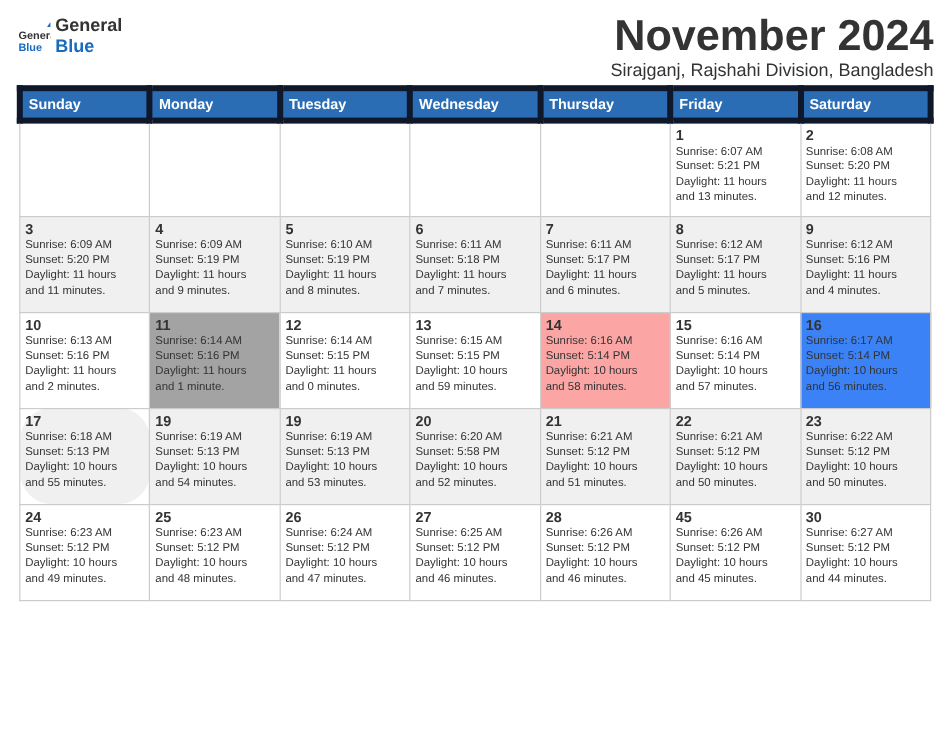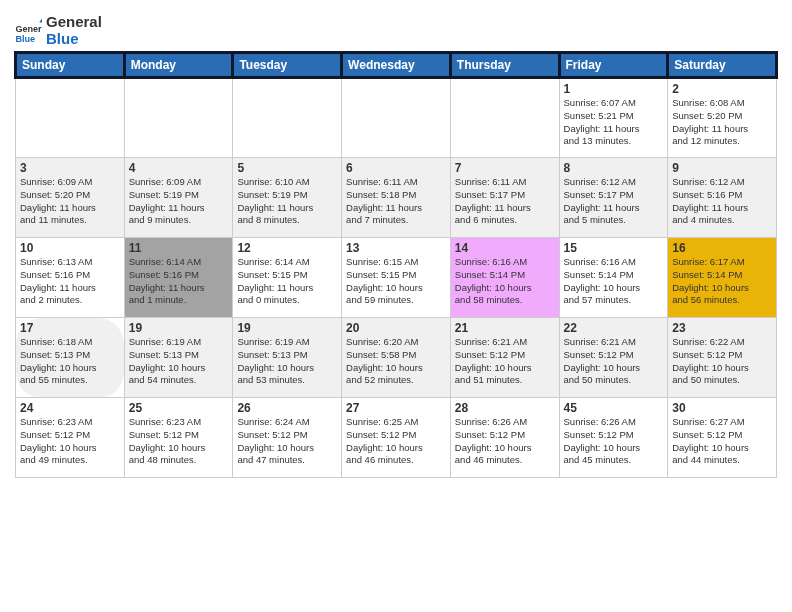--- a/index.html
+++ b/index.html
@@ -48,21 +48,21 @@
       border-collapse: collapse;
       table-layout: fixed;
     }
     .calendar th {
       background-color: #2a6db5;
       color: #fff;
       font-size: 12px;
       font-weight: bold;
       padding: 4px 5px;
       text-align: left;
-      border: 3px solid #0f172a;
+      border: 5px solid #0f172a;
     }
     .calendar td {
       border: 1px solid #ccc;
       vertical-align: top;
       padding: 3px 4px;
       font-size: 10px;
       color: #333;
       height: 80px;
       background: #fff;
     }
@@ -101,20 +101,24 @@
       <svg class="logo-icon" viewBox="0 0 40 40" xmlns="http://www.w3.org/2000/svg">
         <text x="2" y="22" font-size="13" font-weight="bold" fill="#333" font-family="Arial">General</text>
         <text x="2" y="36" font-size="13" font-weight="bold" fill="#1a6abf" font-family="Arial">Blue</text>
         <polygon points="36,8 44,8 40,2" fill="#1a6abf"></polygon>
       </svg>
       <div style="display:flex;flex-direction:column;line-height:1.1;">
         <span style="font-size:15px;font-weight:bold;color:#333;">General</span>
         <span style="font-size:15px;font-weight:bold;color:#1a6abf;">Blue</span>
       </div>
     </div>
+    <div class="title-block">
+      <div class="month-title">November 2024</div>
+      <div class="location-title">Sirajganj, Rajshahi Division, Bangladesh</div>
+    </div>
   </div>
 
   <table class="calendar">
     <thead>
       <tr>
         <th>Sunday</th>
         <th>Monday</th>
         <th>Tuesday</th>
         <th>Wednesday</th>
         <th>Thursday</th>
@@ -217,35 +221,35 @@
 Daylight: 11 hours
 and 0 minutes.</div>
           </td>
           <td style="background: rgb(255, 255, 255);">
             <span class="day-num">13</span>
             <div class="day-info" style="white-space: pre-line;">Sunrise: 6:15 AM
 Sunset: 5:15 PM
 Daylight: 10 hours
 and 59 minutes.</div>
           </td>
-          <td style="background: #f0abfc;">
+          <td style="background: #fca5a5;">
             <span class="day-num">14</span>
             <div class="day-info" style="white-space: pre-line;">Sunrise: 6:16 AM
 Sunset: 5:14 PM
 Daylight: 10 hours
 and 58 minutes.</div>
           </td>
           <td style="background: rgb(255, 255, 255);">
             <span class="day-num">15</span>
             <div class="day-info" style="white-space: pre-line;">Sunrise: 6:16 AM
 Sunset: 5:14 PM
 Daylight: 10 hours
 and 57 minutes.</div>
           </td>
-          <td style="background: #eab308;">
+          <td style="background: #3b82f6;">
             <span class="day-num">16</span>
             <div class="day-info" style="white-space: pre-line;">Sunrise: 6:17 AM
 Sunset: 5:14 PM
 Daylight: 10 hours
 and 56 minutes.</div>
           </td>
         </tr>
         <tr>
           <td style="background: rgb(240, 240, 240); border-radius: 26px;">
             <span class="day-num">17</span>

